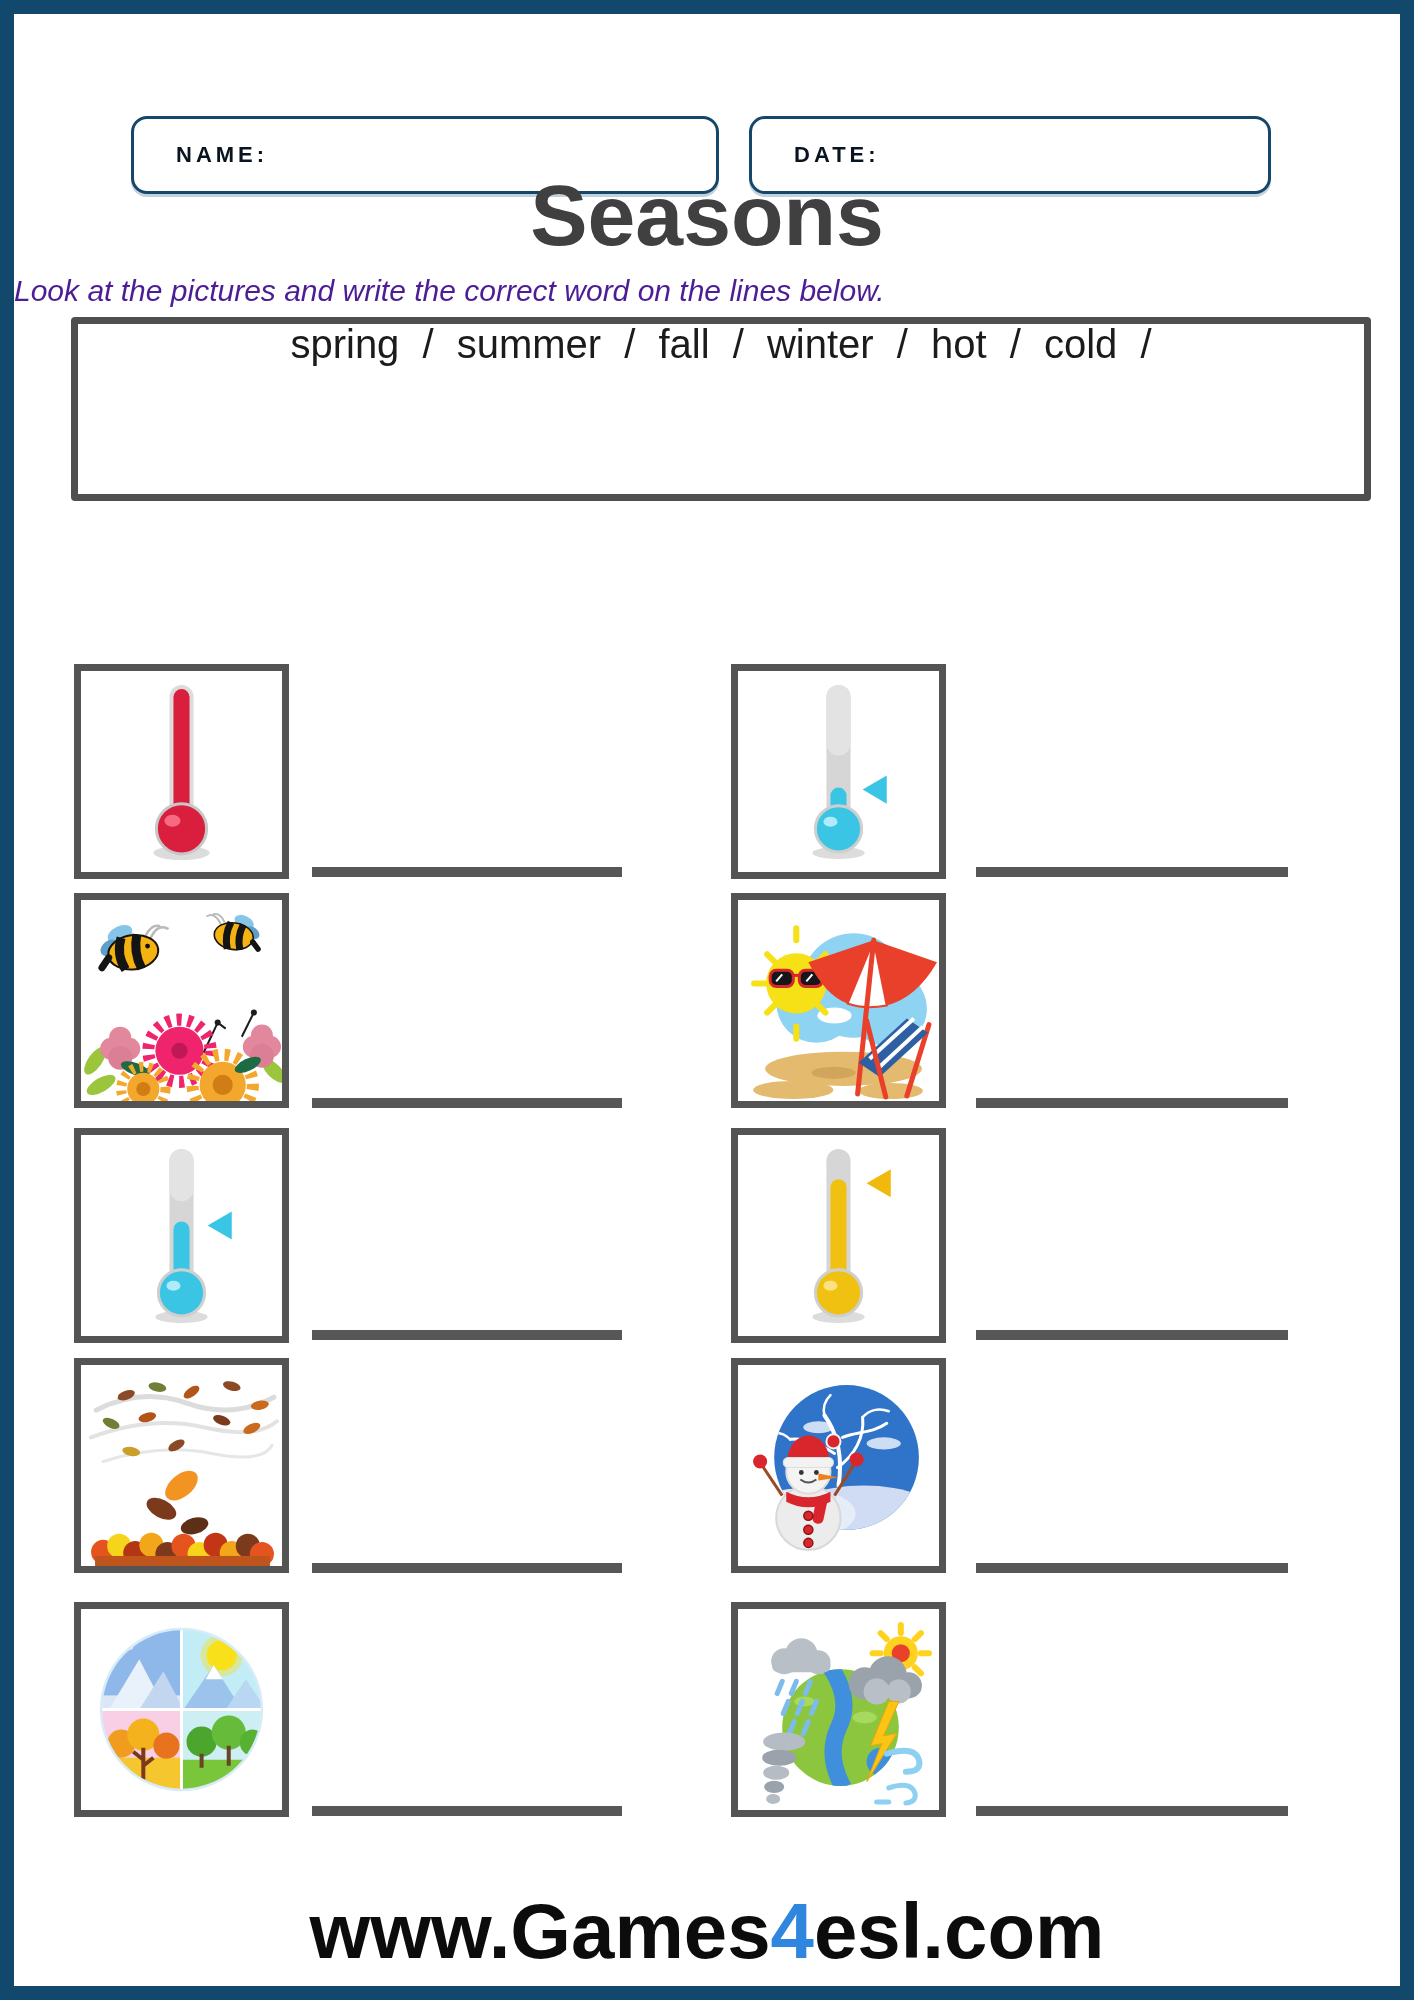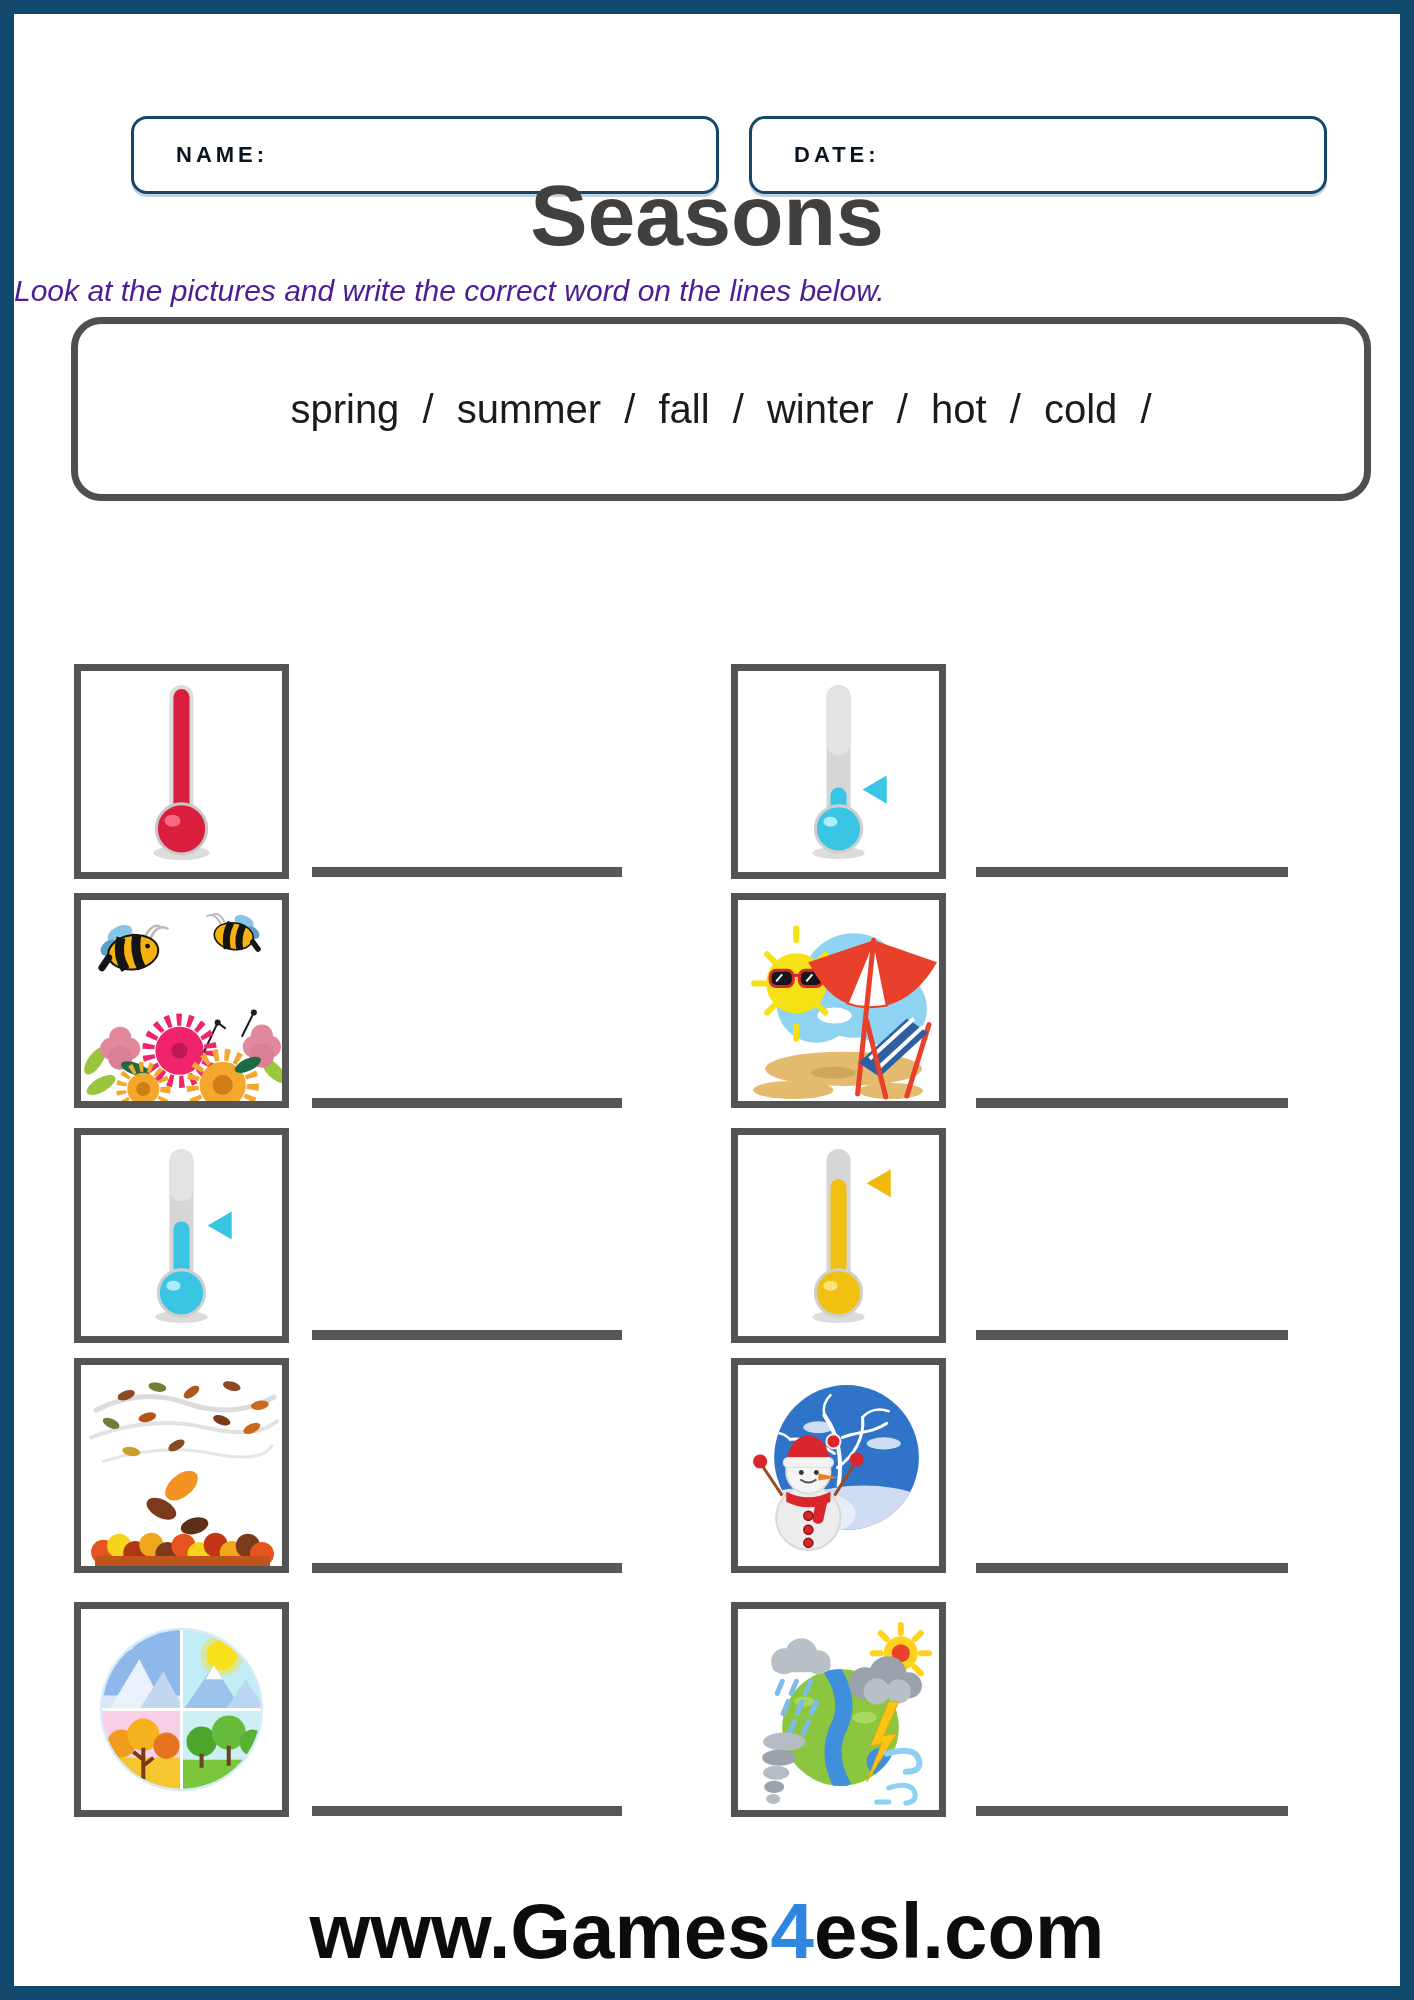--- a/index.html
+++ b/index.html
@@ -9,36 +9,36 @@
     background:#ffffff;border:14px solid #11486b;overflow:hidden;
     font-family:"Liberation Sans", sans-serif;
   }
   .field-box{
     position:absolute;height:78px;background:#fff;
     border:3px solid #15476b;border-radius:16px;
     box-shadow:0 3px 0 rgba(17,72,107,.25);
     display:flex;align-items:center;padding-left:42px;
   }
   .field-box.name{left:117px;top:102px;width:588px;}
-  .field-box.date{left:735px;top:102px;width:578px;}
+  .field-box.date{left:735px;top:102px;width:522px;}
   .field-label{
     font-size:22px;font-weight:bold;letter-spacing:4px;color:#0a1420;
   }
   .title{
     position:absolute;left:0;right:0;top:158px;margin:0;
     text-align:center;font-size:86px;font-weight:bold;color:#404040;line-height:1;
   }
   .instruction{
     position:absolute;left:0;right:0;top:260px;
     text-align:left;font-size:30px;font-style:italic;font-weight:500;color:#4c1d95;
   }
   .word-bank{
     position:absolute;left:57px;top:303px;width:1300px;height:184px;
-    border:7px solid #4f4f4f;border-radius:30px;background:#fff;
-    display:flex;flex-direction:column;justify-content:center;align-items:center;
+    border:7px solid #4f4f4f;border-radius:4px;background:#fff;
+    display:flex;flex-direction:column;justify-content:flex-start;align-items:center;
   }
   .wb-line{
     font-size:40px;color:#1b1b1b;word-spacing:12px;line-height:1;white-space:nowrap;
   }
   .pic-box{
     position:absolute;width:215px;height:215px;background:#fff;
     border:7px solid #545454;display:flex;align-items:center;justify-content:center;
   }
   .pic-box svg{display:block;}
   .answer-line{

